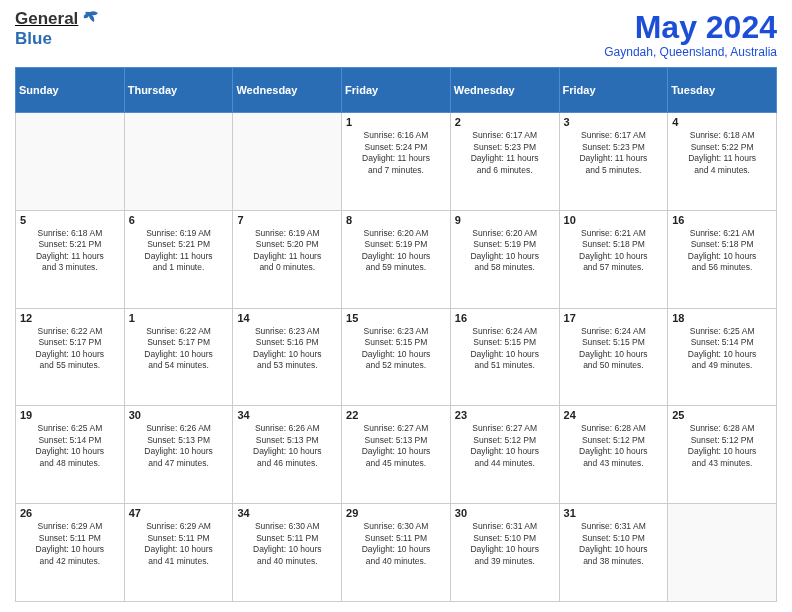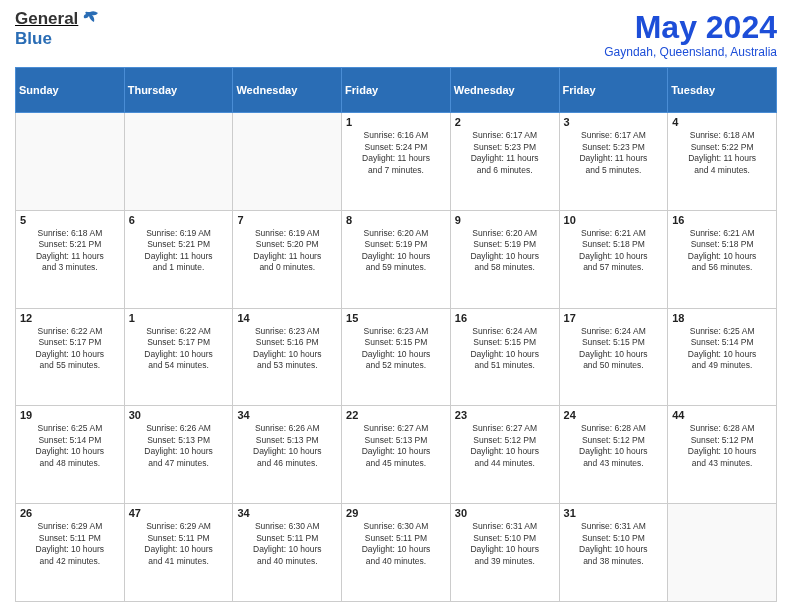--- a/index.html
+++ b/index.html
@@ -288,21 +288,21 @@
 and 44 minutes.</div>
           </td>
           <td>
             <span class="day-num">24</span>
             <div class="day-info" style="white-space: pre-line;">Sunrise: 6:28 AM
 Sunset: 5:12 PM
 Daylight: 10 hours
 and 43 minutes.</div>
           </td>
           <td>
-            <span class="day-num">44</span>
+            <span class="day-num">25</span>
             <div class="day-info" style="white-space: pre-line;">Sunrise: 6:28 AM
 Sunset: 5:12 PM
 Daylight: 10 hours
 and 43 minutes.</div>
           </td>
         </tr>
         <tr>
           <td>
             <span class="day-num">26</span>
             <div class="day-info" style="white-space: pre-line;">Sunrise: 6:29 AM

